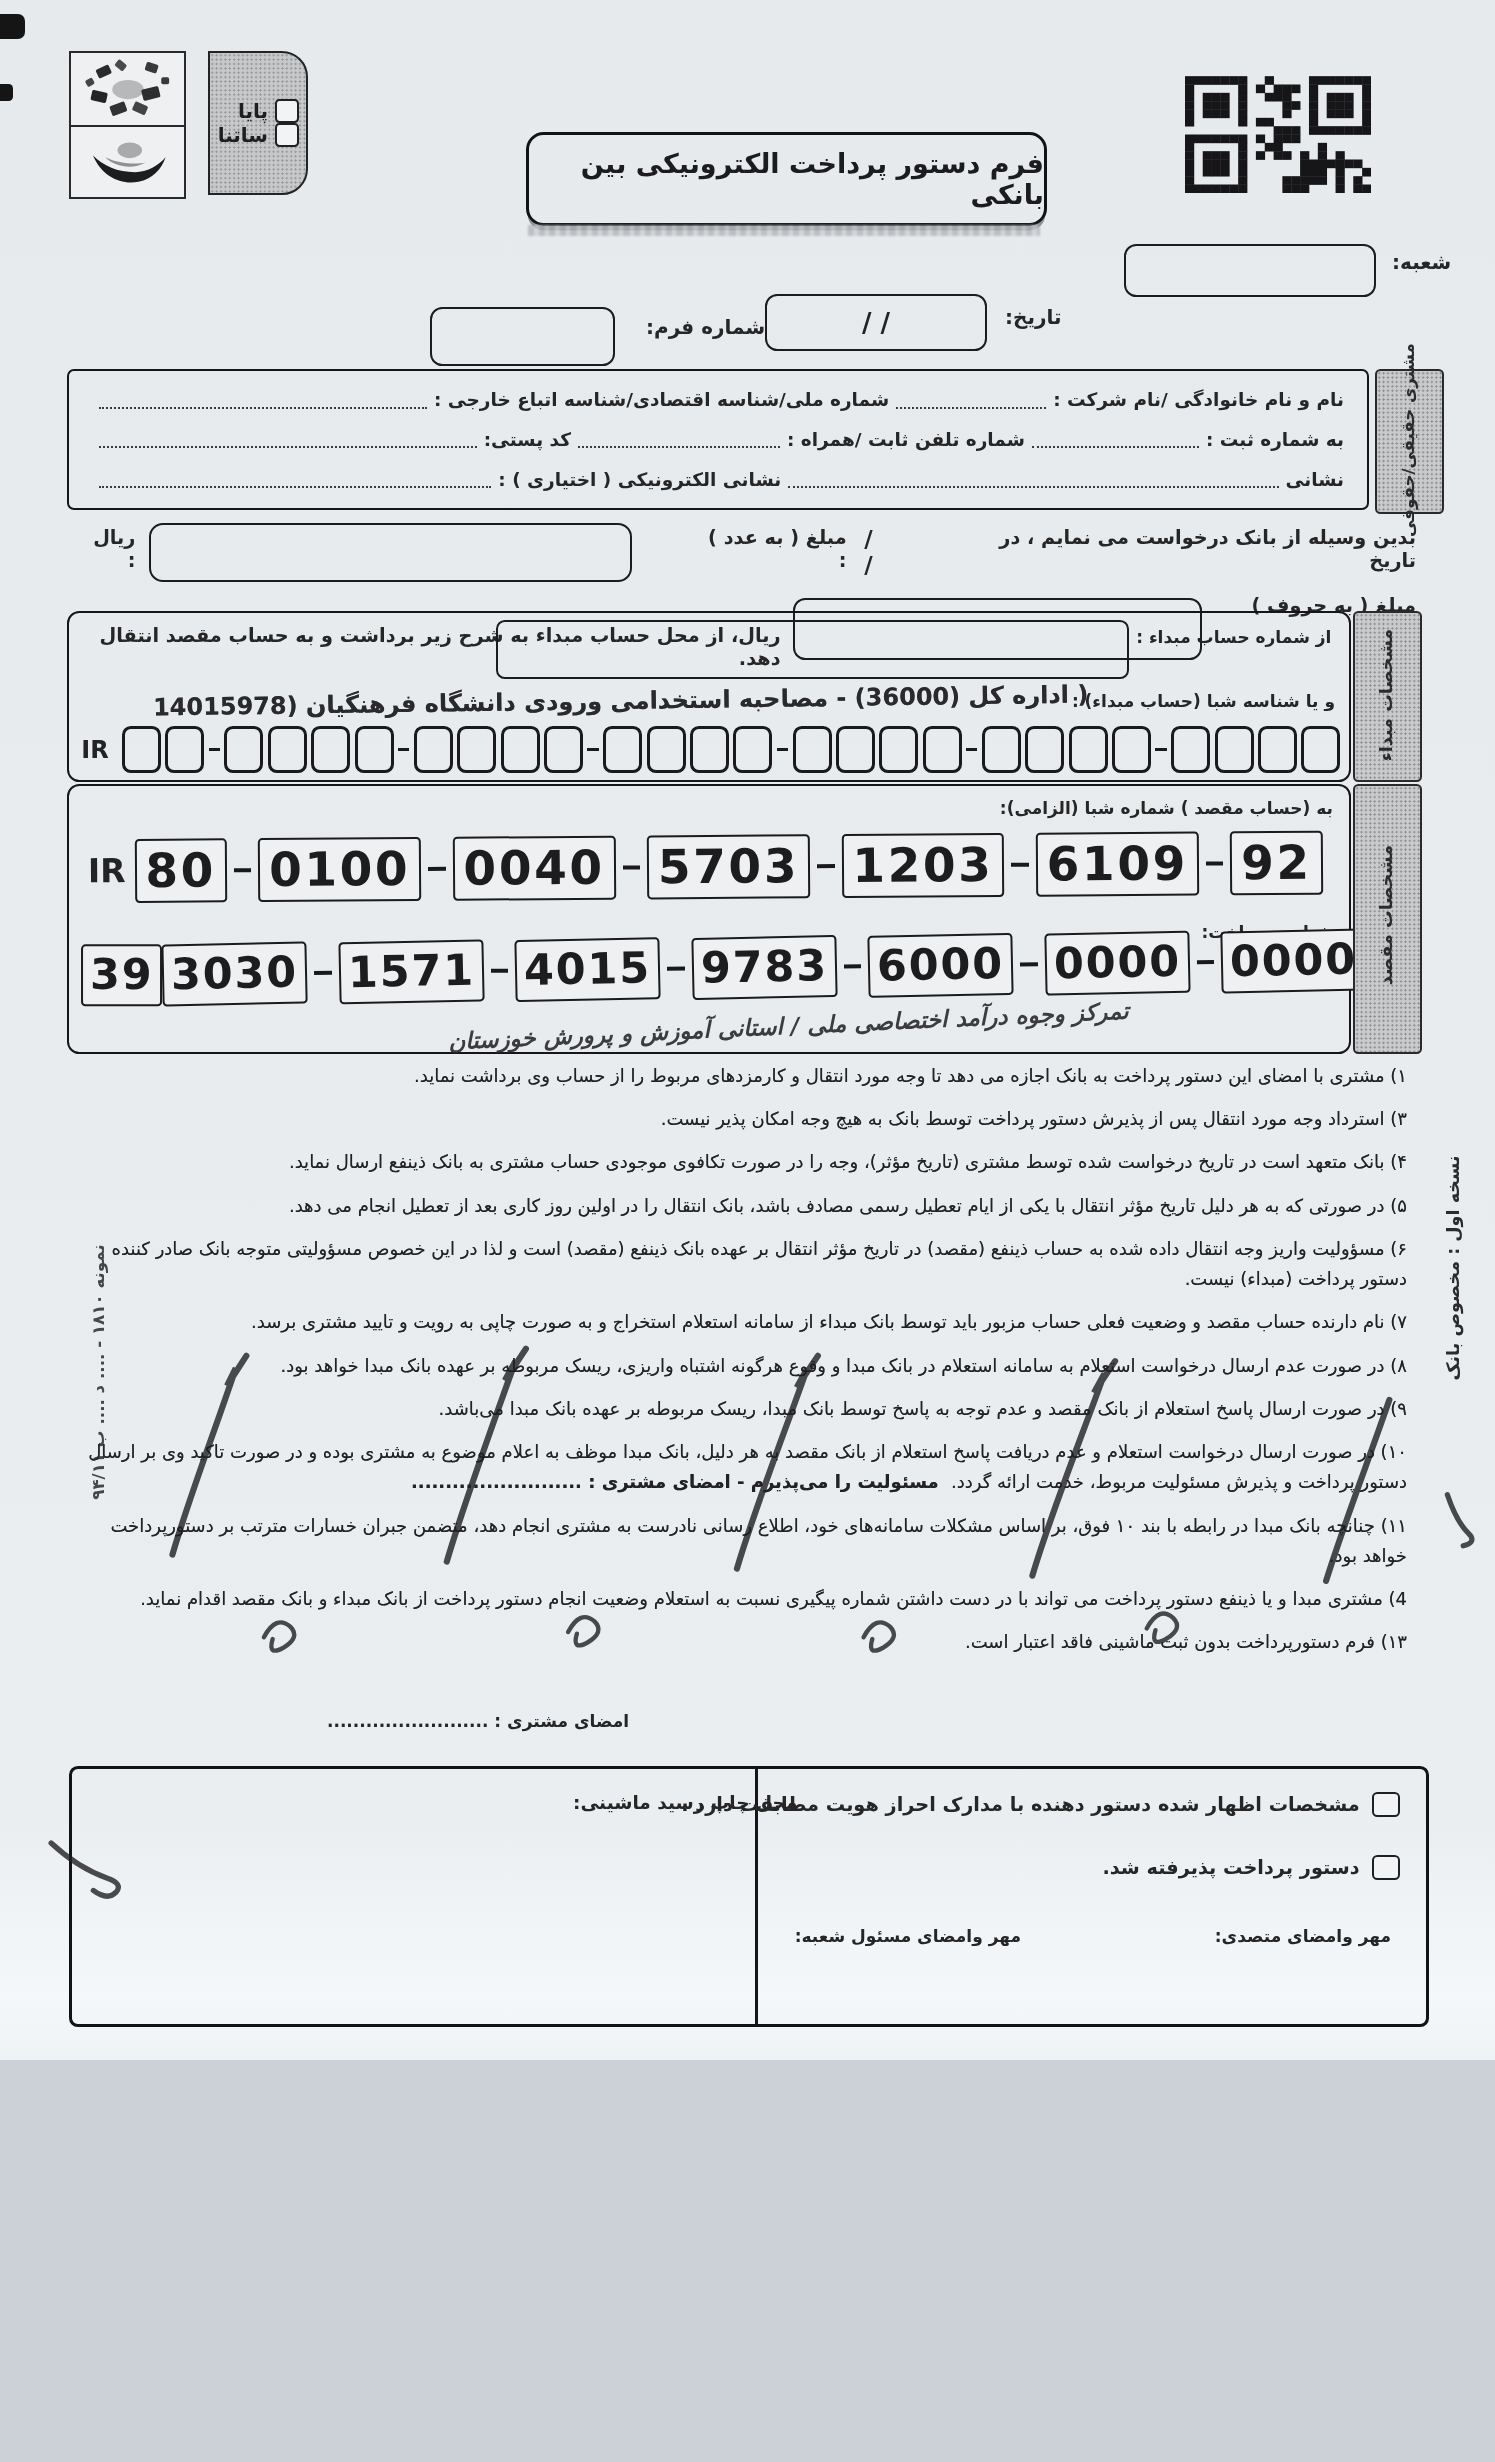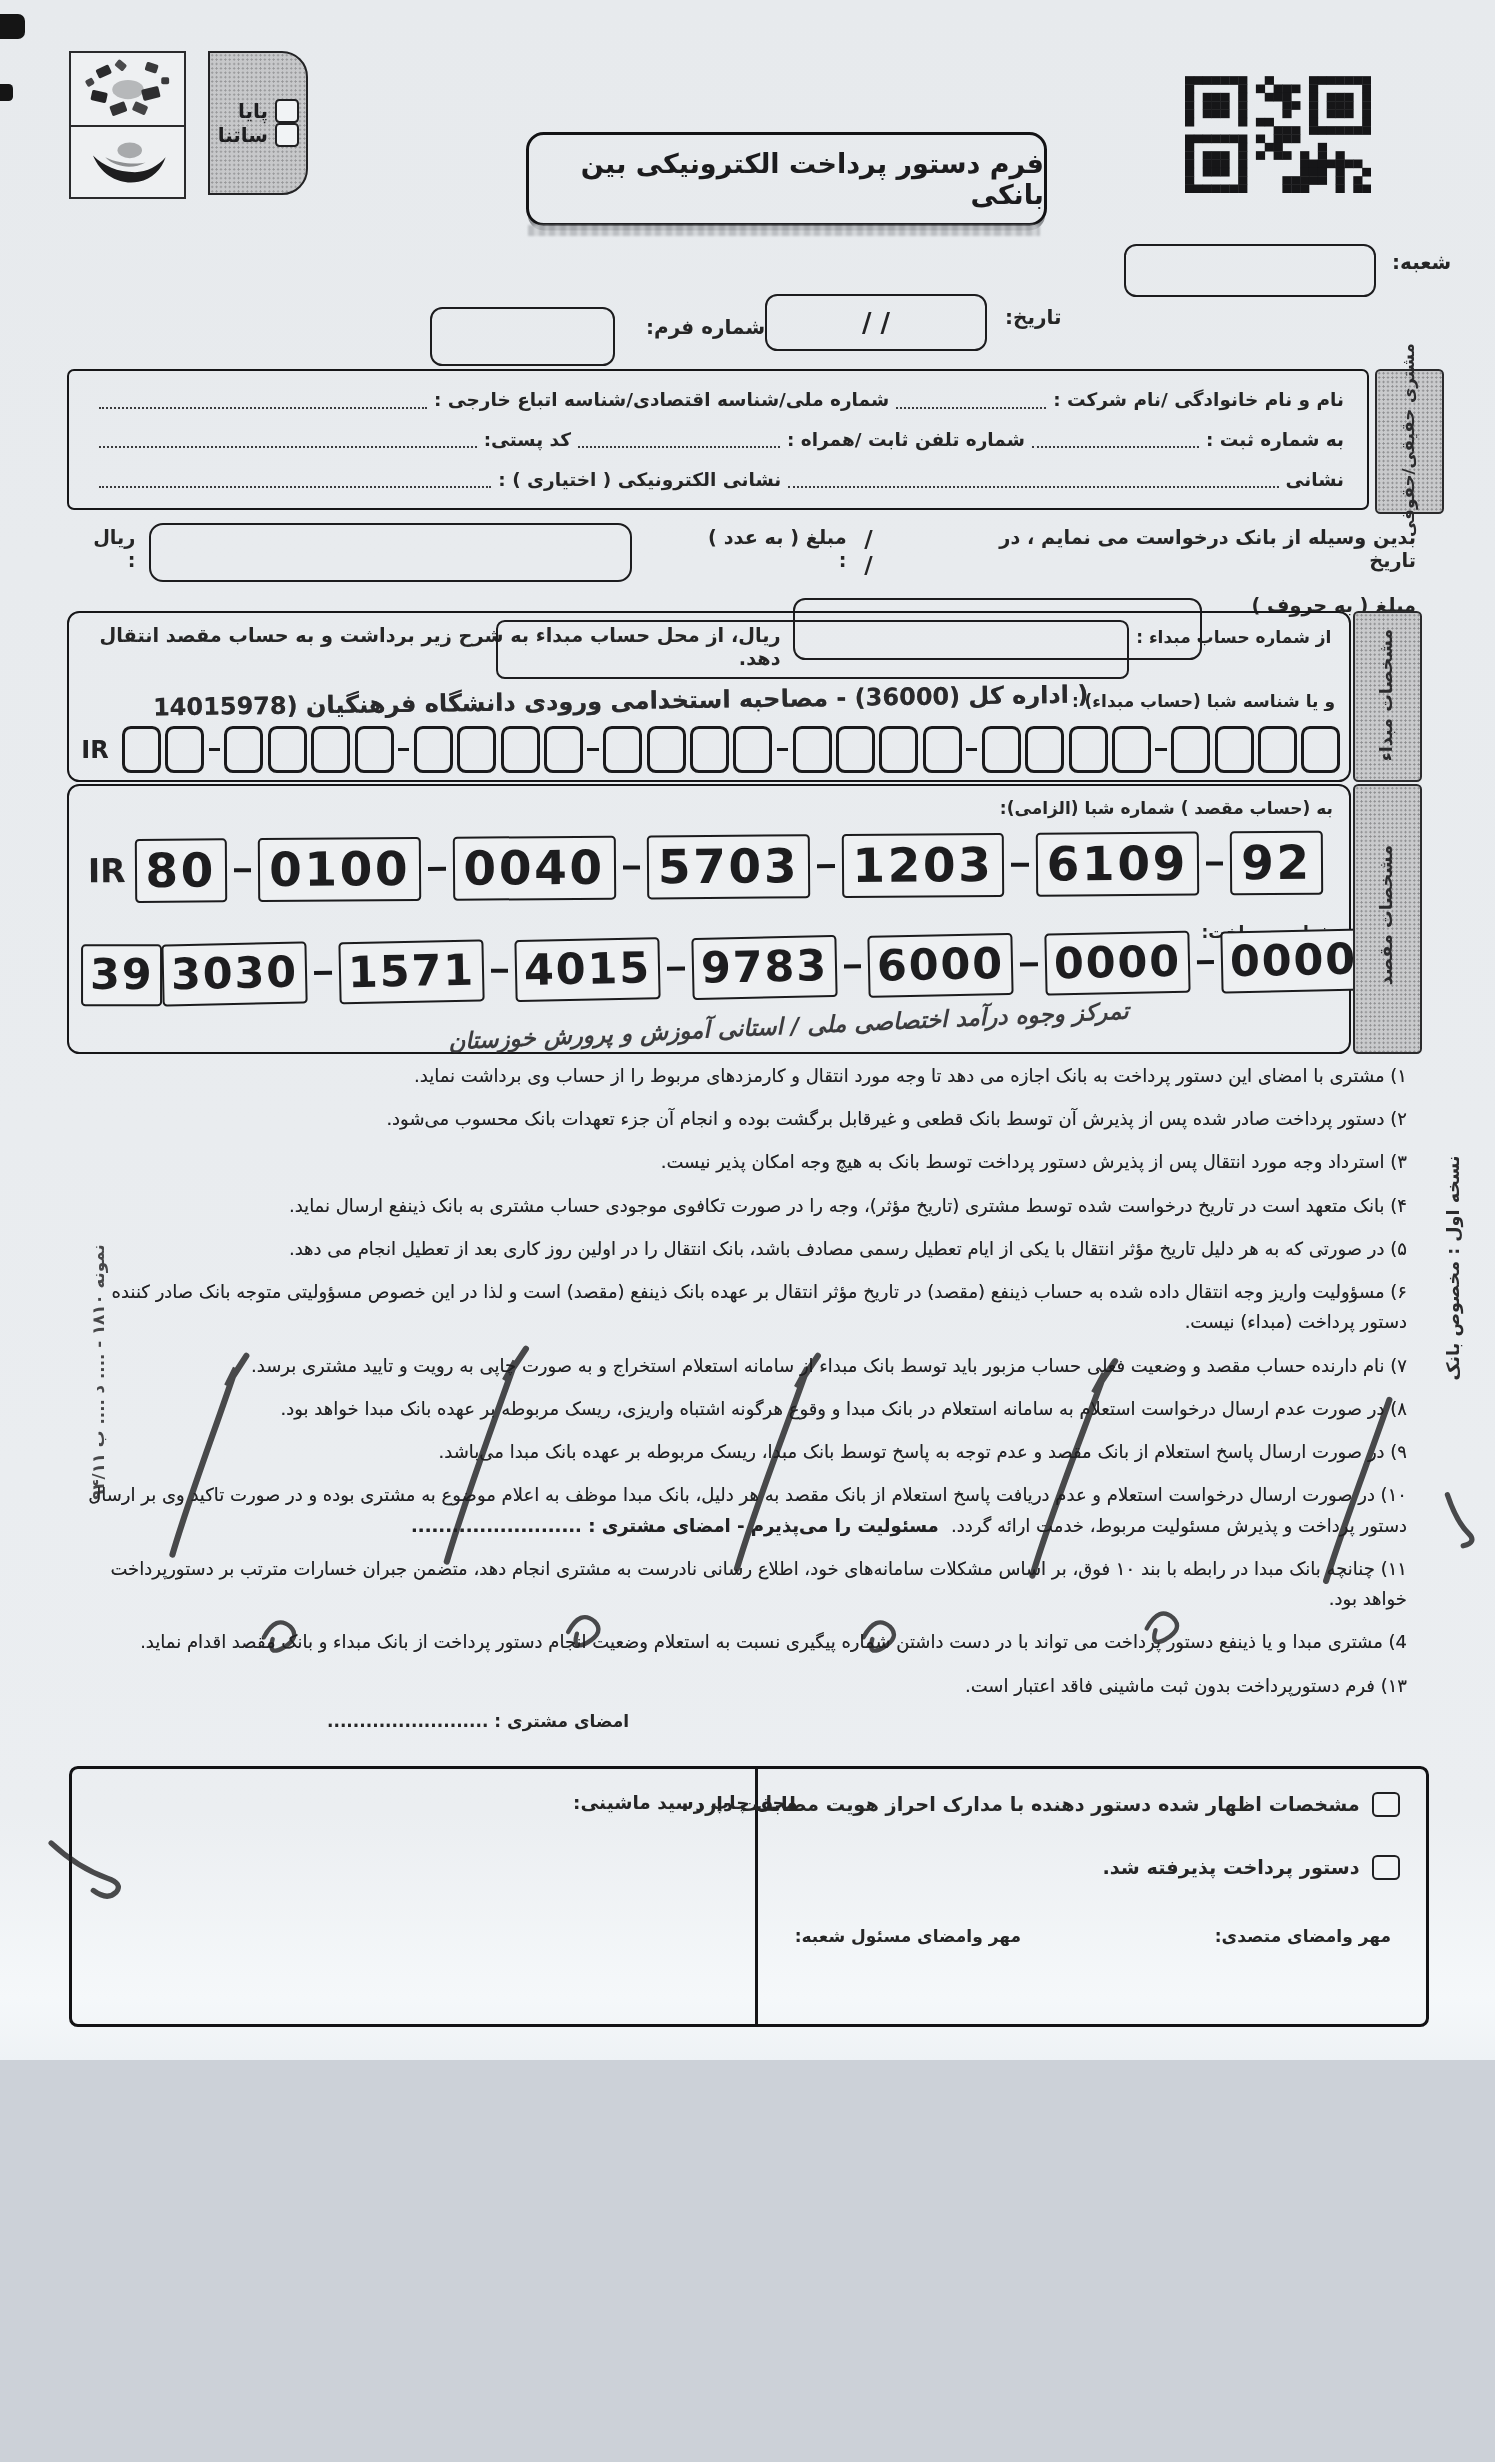--- a/index.html
+++ b/index.html
@@ -331,21 +331,20 @@
     <div class="numrow pay-row" style="left:12.3px;top:151px;transform:rotate(-.7deg);">
       <span style="display:contents;"><span class="dbox">39</span><span class="dbox">3030</span><span class="bdash"></span><span class="dbox">1571</span><span class="bdash"></span><span class="dbox">4015</span><span class="bdash"></span><span class="dbox">9783</span><span class="bdash"></span><span class="dbox">6000</span><span class="bdash"></span><span class="dbox">0000</span><span class="bdash"></span><span class="dbox">0000</span></span>
     </div>
     <span class="hand" style="position:absolute;right:220px;top:227px;font-size:23px;transform:rotate(-2.6deg);white-space:nowrap;opacity:.9;">تمرکز وجوه درآمد اختصاصی ملی / استانی آموزش و پرورش خوزستان</span>
   </div>
   <div class="strip" style="left:1353px;top:784px;width:65px;height:266px;border-radius:5.3px;"></div>
   <span class="vtext" style="left:1386px;top:915px;">مشخصات مقصد</span>
 
   <div class="terms">
       <div class="term">۱) مشتری با امضای این دستور پرداخت به بانک اجازه می دهد تا وجه مورد انتقال و کارمزدهای مربوط را از حساب وی برداشت نماید.</div>
-      <div class="term">۲) دستور پرداخت صادر شده پس از پذیرش آن توسط بانک قطعی و غیرقابل برگشت بوده و انجام آن جزء تعهدات بانک محسوب می‌شود.</div>
       <div class="term">۳) استرداد وجه مورد انتقال پس از پذیرش دستور پرداخت توسط بانک به هیچ وجه امکان پذیر نیست.</div>
       <div class="term">۴) بانک متعهد است در تاریخ درخواست شده توسط مشتری (تاریخ مؤثر)، وجه را در صورت تکافوی موجودی حساب مشتری به بانک ذینفع ارسال نماید.</div>
       <div class="term">۵) در صورتی که به هر دلیل تاریخ مؤثر انتقال با یکی از ایام تعطیل رسمی مصادف باشد، بانک انتقال را در اولین روز کاری بعد از تعطیل انجام می دهد.</div>
       <div class="term">۶) مسؤولیت واریز وجه انتقال داده شده به حساب ذینفع (مقصد) در تاریخ مؤثر انتقال بر عهده بانک ذینفع (مقصد) است و لذا در این خصوص مسؤولیتی متوجه بانک صادر کننده دستور پرداخت (مبداء) نیست.</div>
       <div class="term">۷) نام دارنده حساب مقصد و وضعیت فعلی حساب مزبور باید توسط بانک مبداء از سامانه استعلام استخراج و به صورت چاپی به رویت و تایید مشتری برسد.</div>
       <div class="term">۸) در صورت عدم ارسال درخواست استعلام به سامانه استعلام در بانک مبدا و وقوع هرگونه اشتباه واریزی، ریسک مربوطه بر عهده بانک مبدا خواهد بود.</div>
       <div class="term">۹) در صورت ارسال پاسخ استعلام از بانک مقصد و عدم توجه به پاسخ توسط بانک مبدا، ریسک مربوطه بر عهده بانک مبدا می‌باشد.</div>
       <div class="term">۱۰) در صورت ارسال درخواست استعلام و عدم دریافت پاسخ استعلام از بانک مقصد به هر دلیل، بانک مبدا موظف به اعلام موضوع به مشتری بوده و در صورت تاکید وی بر ارسال دستور پرداخت و پذیرش مسئولیت مربوط، خدمت ارائه گردد.<b>مسئولیت را می‌پذیرم - امضای مشتری : .........................</b></div>
       <div class="term">۱۱) چنانچه بانک مبدا در رابطه با بند ۱۰ فوق، بر اساس مشکلات سامانه‌های خود، اطلاع رسانی نادرست به مشتری انجام دهد، متضمن جبران خسارات مترتب بر دستورپرداخت خواهد بود.</div>
       <div class="term">4) مشتری مبدا و یا ذینفع دستور پرداخت می تواند با در دست داشتن شماره پیگیری نسبت به استعلام وضعیت انجام دستور پرداخت از بانک مبداء و بانک مقصد اقدام نماید.</div>

